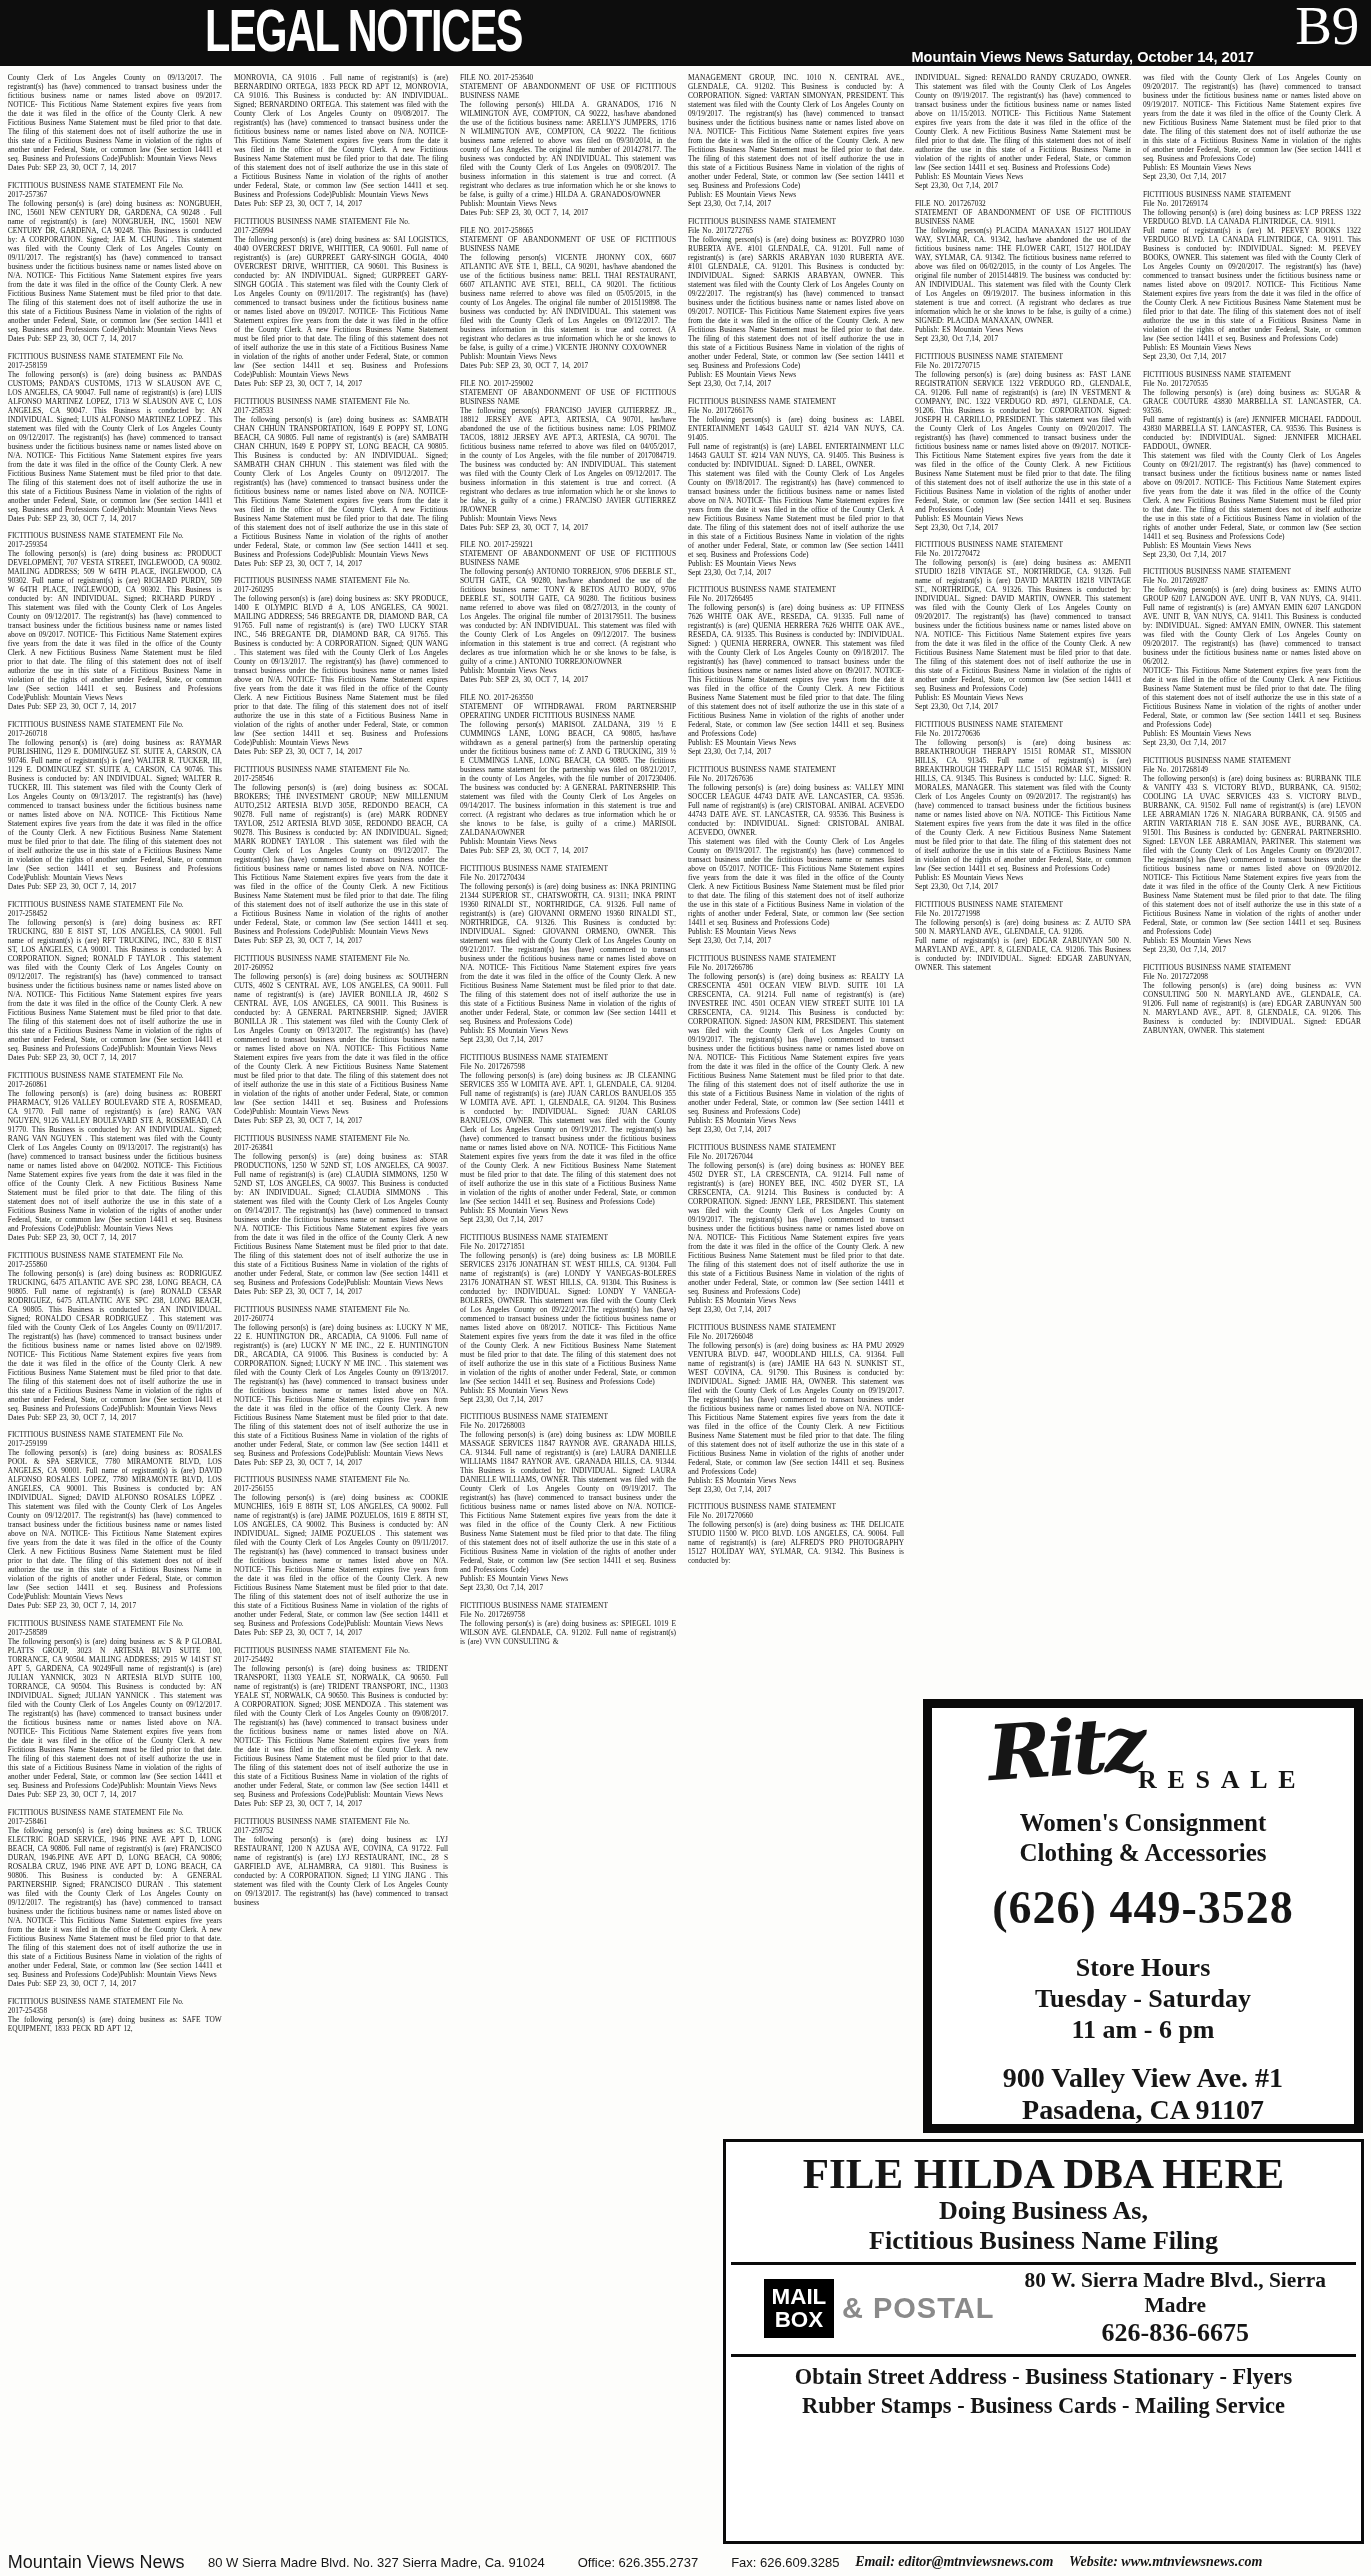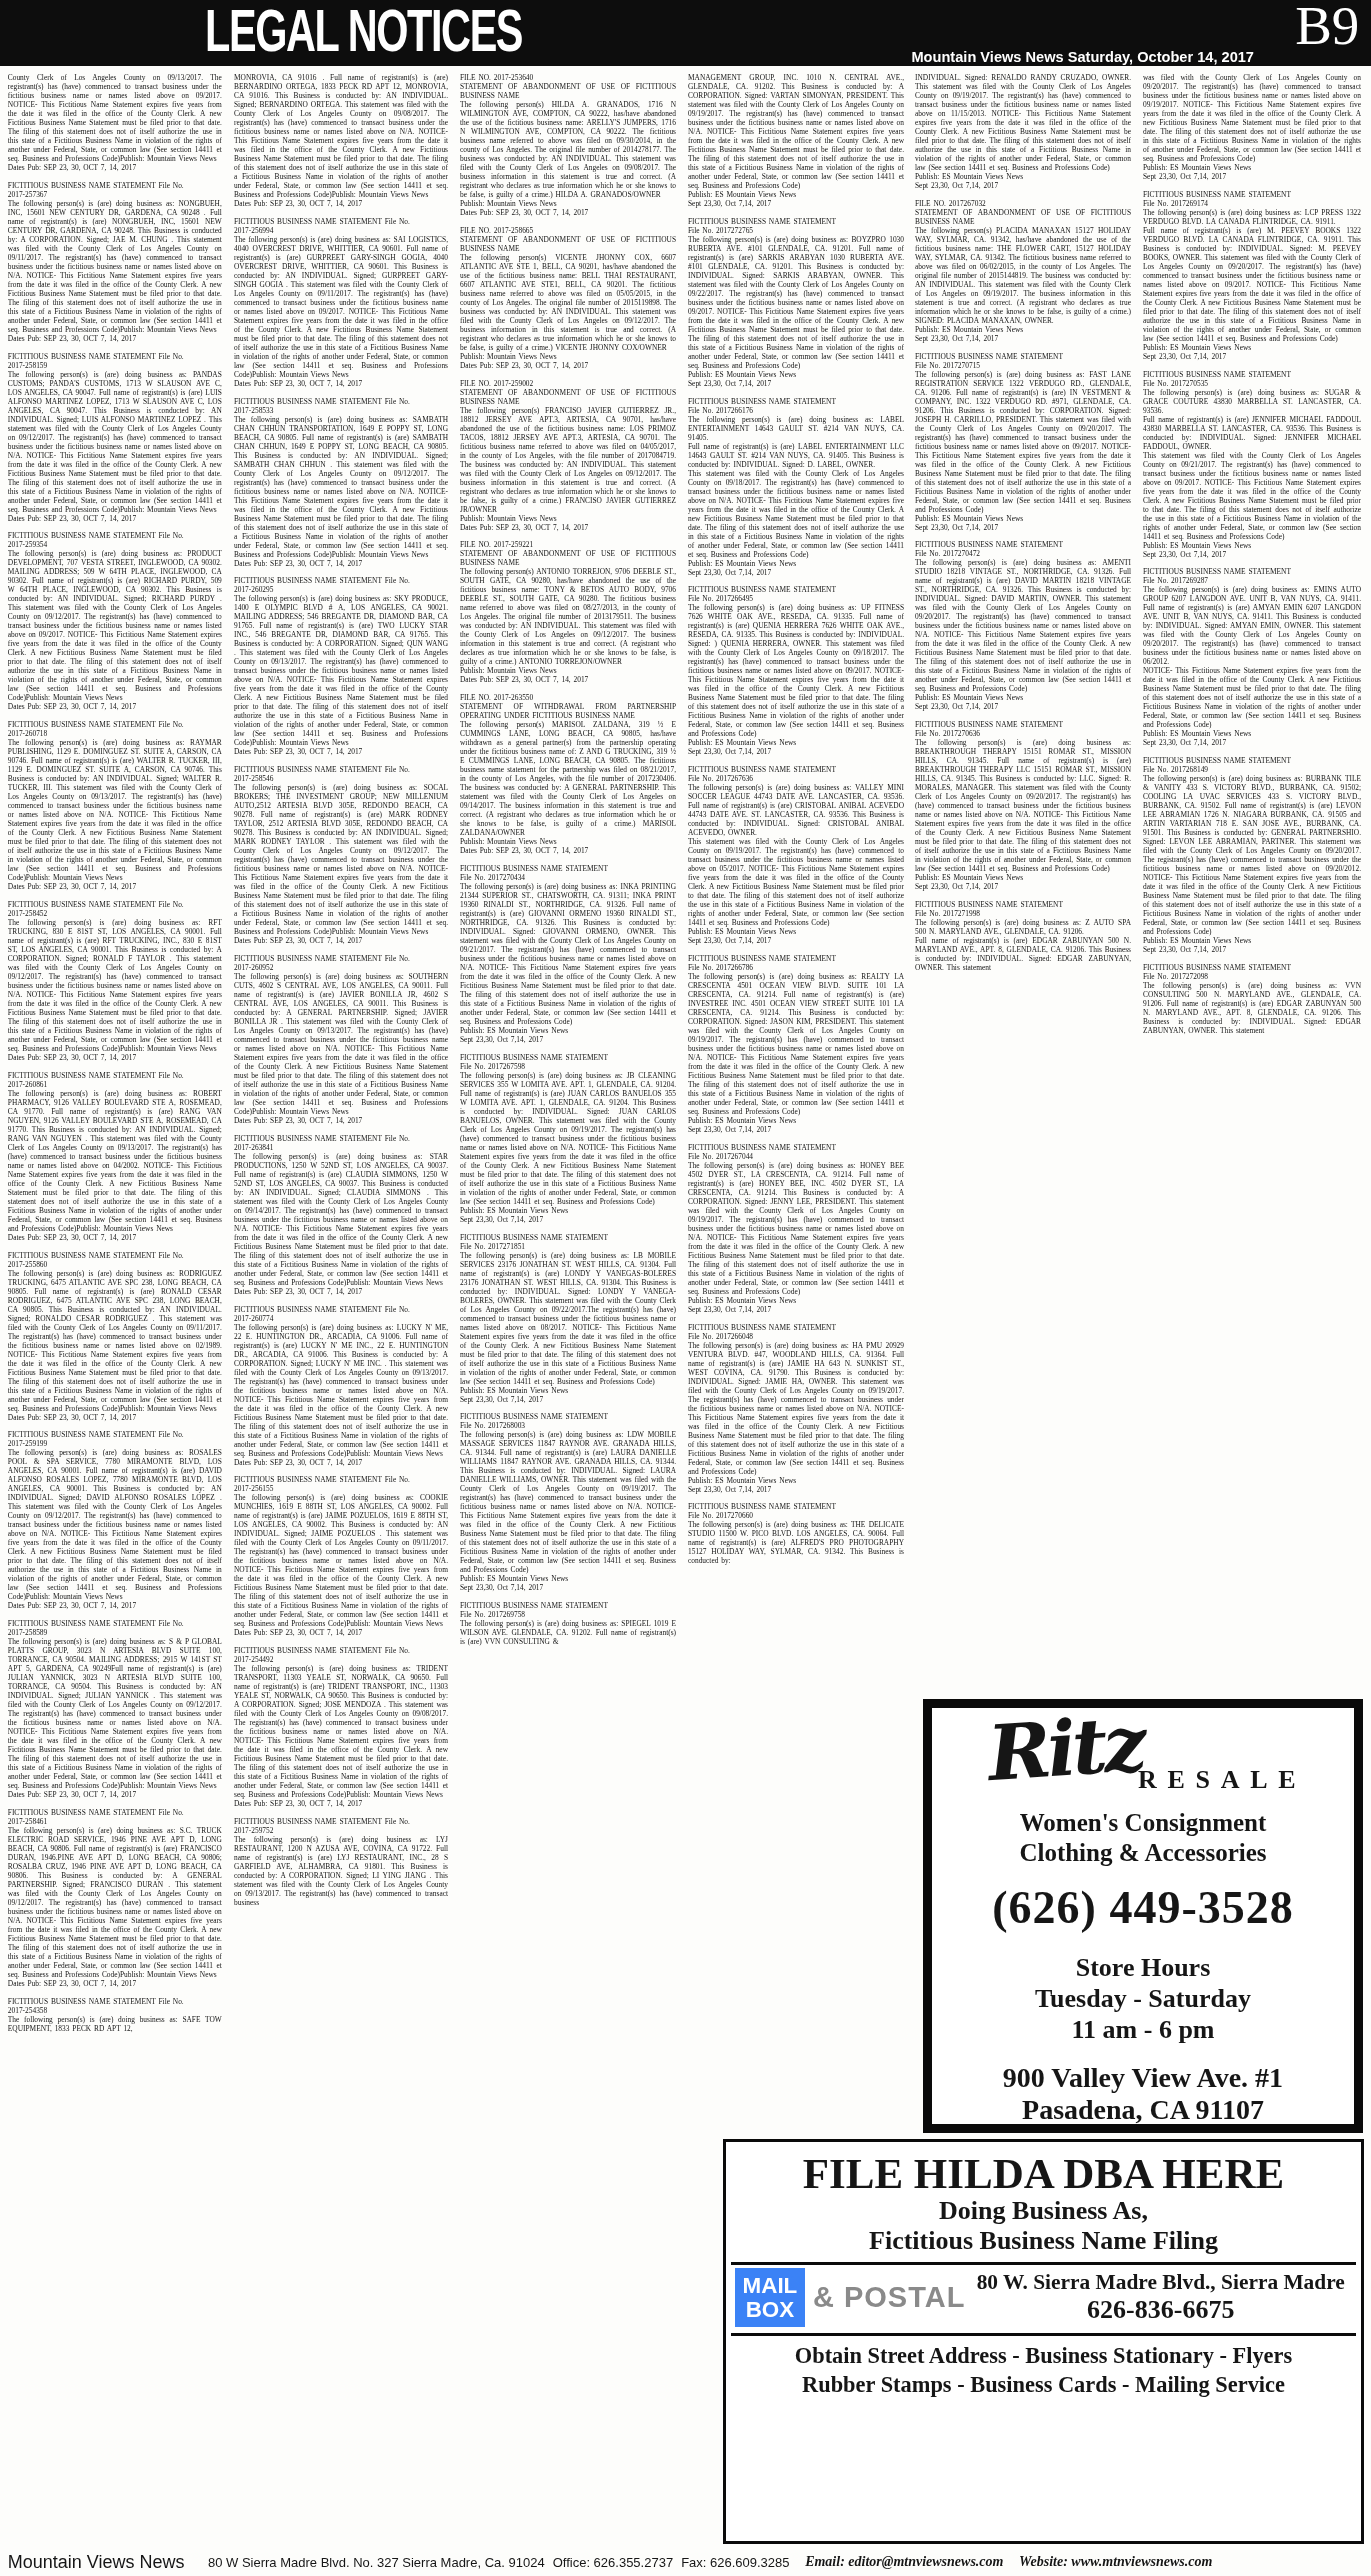--- a/index.html
+++ b/index.html
@@ -41,34 +41,34 @@
   .dba{position:absolute;left:723px;top:2139px;width:641px;height:405px;background:#ffffff;
        border:3.9px solid #0a0a0a;box-sizing:border-box;padding:4.9px;}
   .dba-banner{background:#0d0d0d;height:60px;display:flex;align-items:center;justify-content:center;}
   .dba-banner span{font-family:"Liberation Sans",sans-serif;font-weight:bold;font-size:36px;color:#fff;
        letter-spacing:1.9px;white-space:nowrap;}
   .dba-headline{text-align:center;font-weight:bold;font-size:43px;margin-top:3.9px;line-height:45px;}
   .dba-sub{text-align:center;font-weight:bold;font-size:26px;line-height:30px;}
   .dba-rule{border-top:3.9px solid #0a0a0a;margin:5.8px 0 3.9px 0;}
   .dba-mid{display:flex;align-items:center;}
   .dba-logo{display:flex;align-items:center;margin-left:3.9px;}
-  .dba-logo-box{background:#3b82f6;color:#fff;font-family:"Liberation Sans",sans-serif;font-weight:bold;
-       font-size:22.4px;line-height:23.4px;padding:5.8px 7.8px;text-align:center;}
+  .dba-logo-box{background:#000000;color:#fff;font-family:"Liberation Sans",sans-serif;font-weight:bold;
+       font-size:22.4px;line-height:23.4px;padding:5.8px 7.8px;text-align:center;margin-left:29px;}
   .dba-logo-suffix{color:#8a8a8a;font-family:"Liberation Sans",sans-serif;font-weight:bold;font-size:29px;
        margin-left:7.8px;letter-spacing:1px;}
   .dba-contact{flex:1;text-align:center;}
   .dba-addr{font-weight:bold;font-size:21.4px;}
   .dba-phone{font-weight:bold;font-size:26px;}
   .dba-services{text-align:center;font-weight:bold;font-size:22.4px;line-height:29px;margin-top:5px;}
   
   .footer{position:absolute;left:0;top:2548px;width:1371px;height:28px;background:#fdfdfb;
        display:flex;align-items:center;white-space:nowrap;}
   .footer .fname{font-family:"Liberation Sans",sans-serif;font-size:18px;margin-left:7.8px;}
   .footer .faddr{font-family:"Liberation Sans",sans-serif;font-size:13px;margin-left:23.4px;}
-  .footer .foffice,.footer .ffax{font-family:"Liberation Sans",sans-serif;font-size:13px;margin-left:8px;}
+  .footer .foffice,.footer .ffax{font-family:"Liberation Sans",sans-serif;font-size:13px;margin-left:33px;}
   .footer .femail,.footer .fweb{font-family:Liberation Serif, serif;font-style:italic;font-weight:bold;
        font-size:14px;margin-left:15.6px;}
 </style>
 </head>
 <body>
 
 <div class="page">
 
   <div class="masthead">
     <div class="title">LEGAL NOTICES</div>

